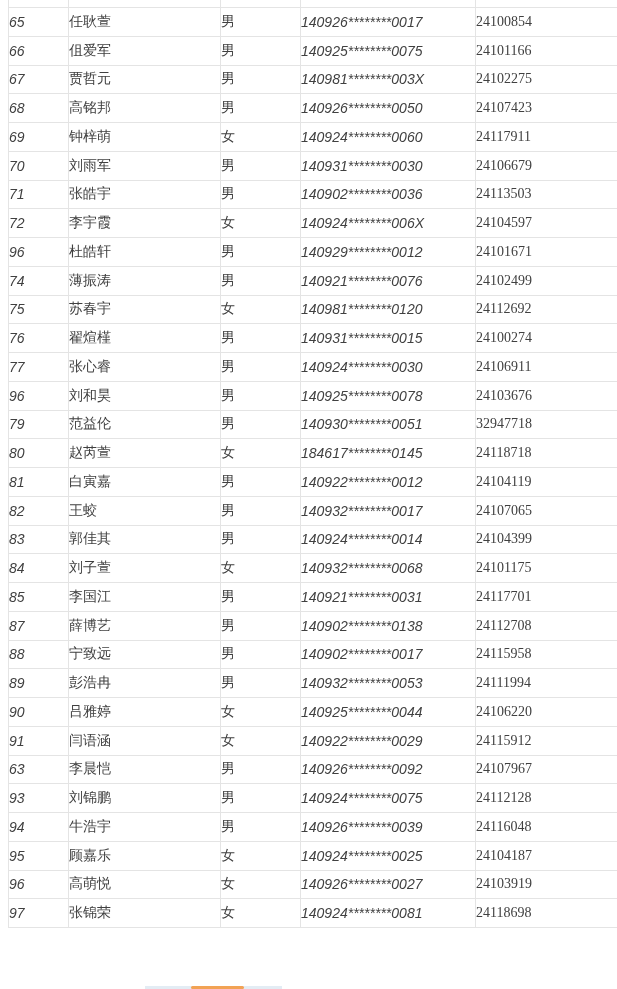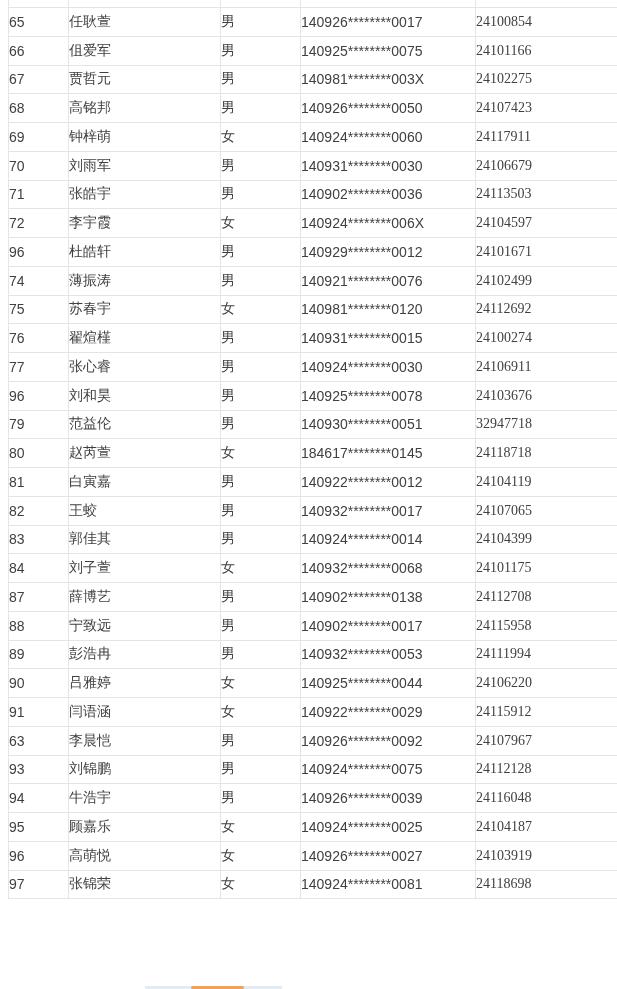--- a/index.html
+++ b/index.html
@@ -23,24 +23,24 @@
   table.roster td{
     box-sizing:border-box;
     height:28.76px;
     border-left:1px solid var(--border);
     border-bottom:1px solid var(--border);
     font-size:14px;color:var(--text);
     vertical-align:middle;white-space:nowrap;overflow:hidden;
     padding:0;
   }
   tr.partial td{height:8px;}
-  td.c1{padding-left:7px;}
+  td.c1{padding-left:7px;font-style:italic;}
   td.c2{padding-left:21px;}
   td.c3{padding-left:14px;}
-  td.c4{padding-left:11px;}
+  td.c4{padding-left:11px;font-style:italic;}
   td.c5{padding-left:17px;font-family:Liberation Serif, serif;}
   .hscroll{position:absolute;top:986px;left:0;width:617px;height:3px;}
   .hscroll .track{position:absolute;left:145px;top:0;width:137px;height:3px;background:var(--track);}
   .hscroll .thumb{position:absolute;left:191px;top:0;width:53px;height:3px;background:var(--thumb);border-radius:2px;}
 </style>
 </head>
 <body>
 
 <table class="roster">
   <colgroup>
@@ -192,20 +192,27 @@
     <td class="c5">24104399</td>
   </tr>
       <tr>
     <td class="c1">84</td>
     <td class="c2">刘子萱</td>
     <td class="c3">女</td>
     <td class="c4">140932********0068</td>
     <td class="c5">24101175</td>
   </tr>
       <tr>
+    <td class="c1">85</td>
+    <td class="c2">李国江</td>
+    <td class="c3">男</td>
+    <td class="c4">140921********0031</td>
+    <td class="c5">24117701</td>
+  </tr>
+      <tr>
     <td class="c1">87</td>
     <td class="c2">薛博艺</td>
     <td class="c3">男</td>
     <td class="c4">140902********0138</td>
     <td class="c5">24112708</td>
   </tr>
       <tr>
     <td class="c1">88</td>
     <td class="c2">宁致远</td>
     <td class="c3">男</td>

